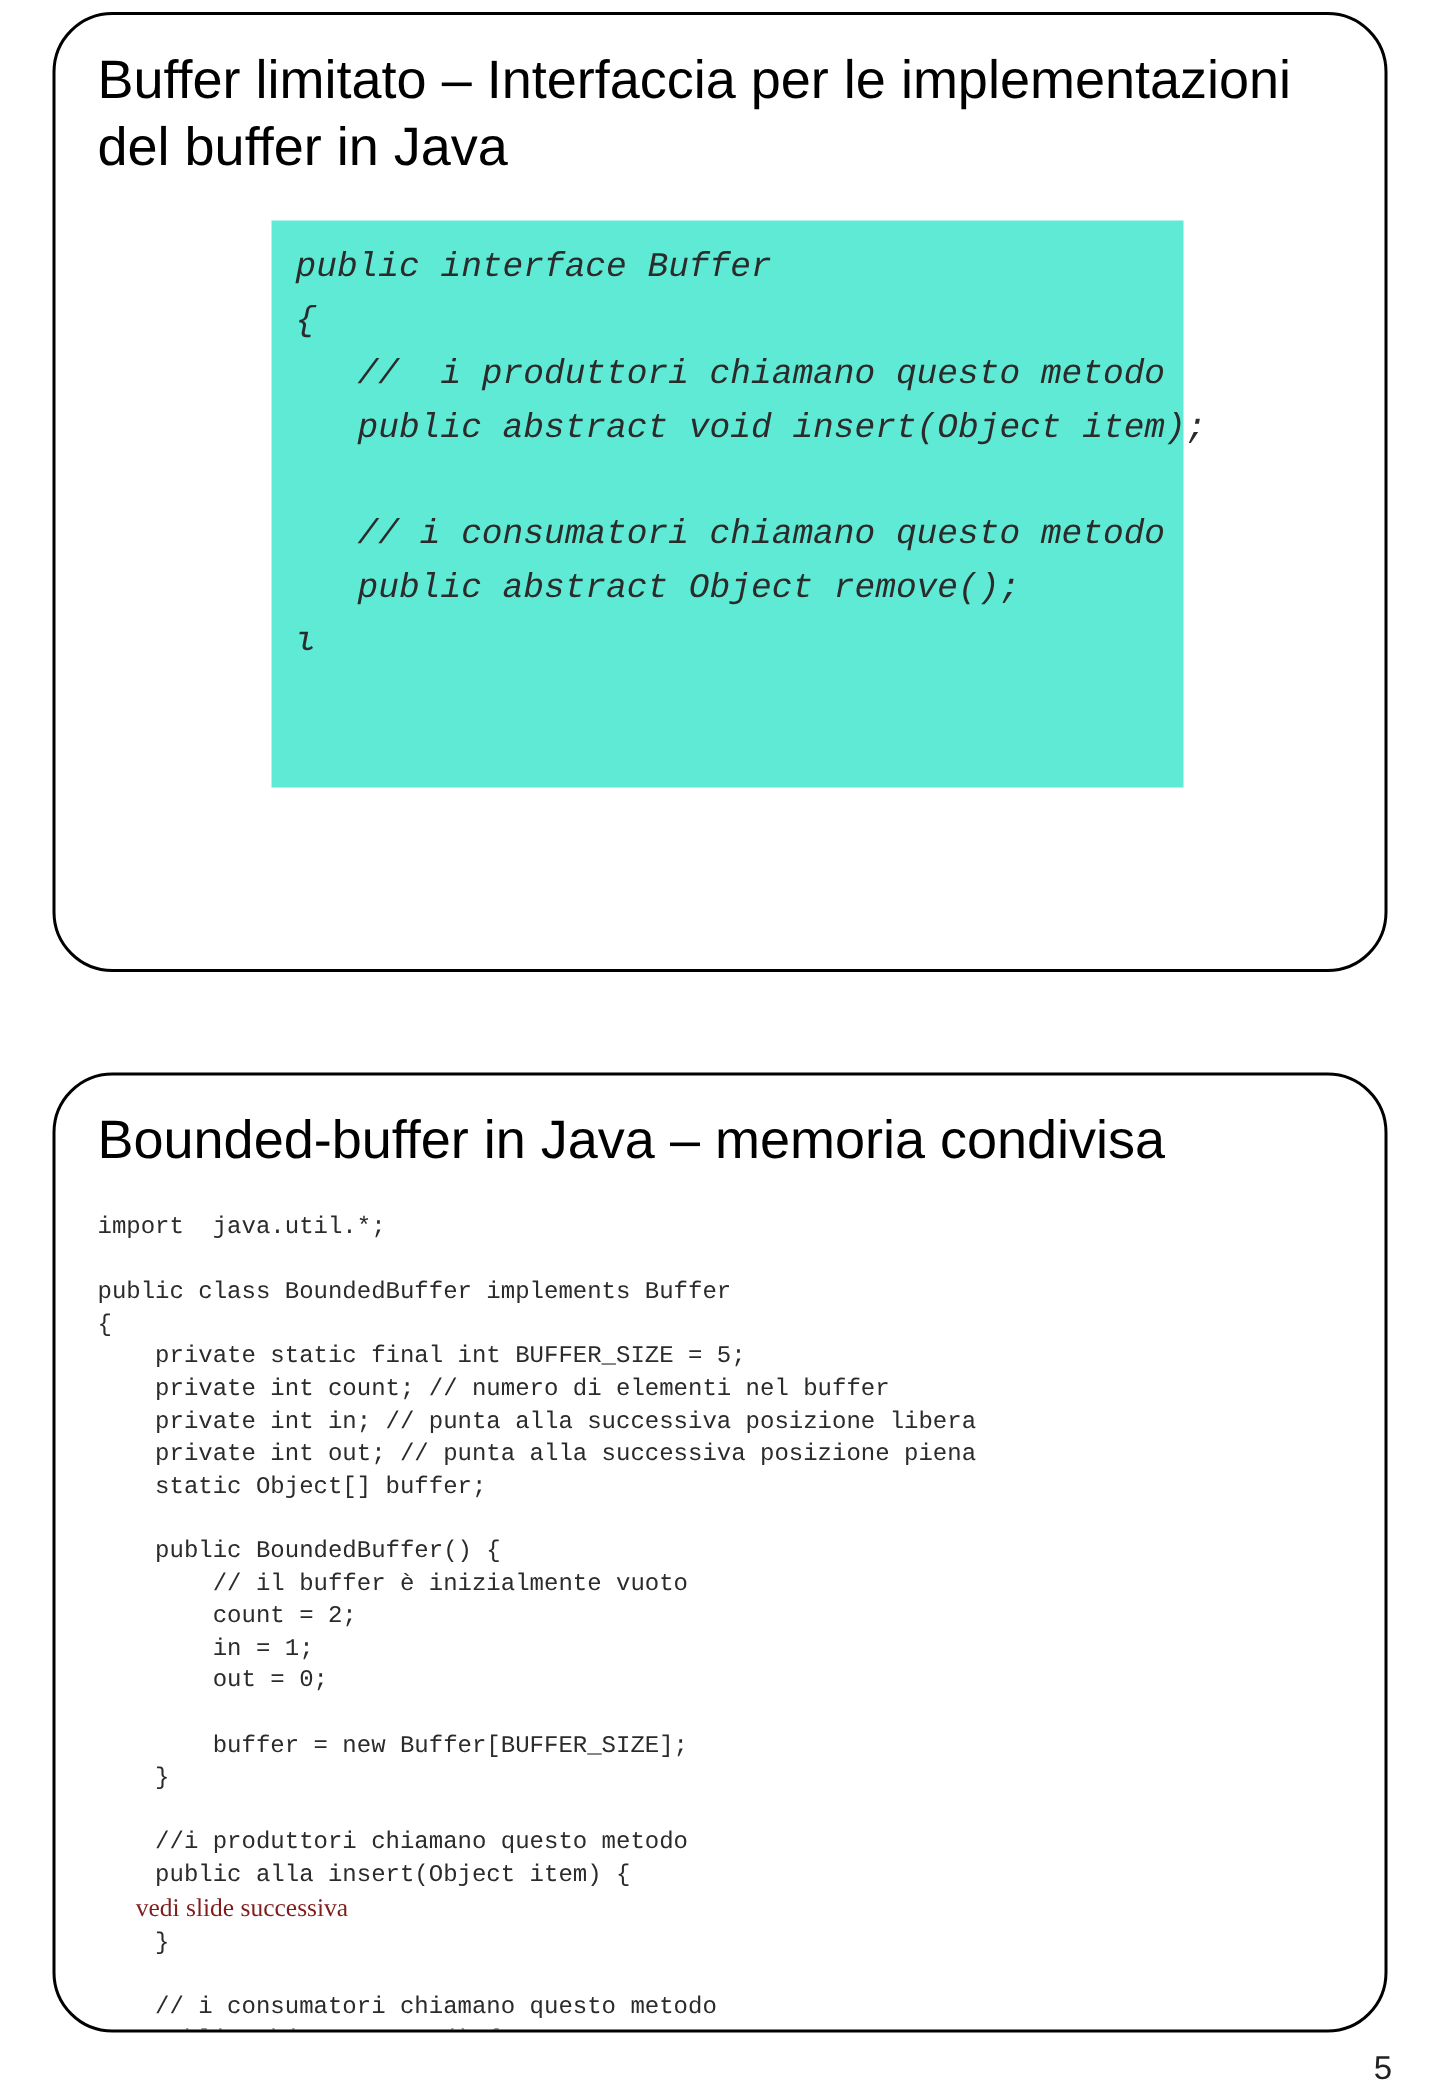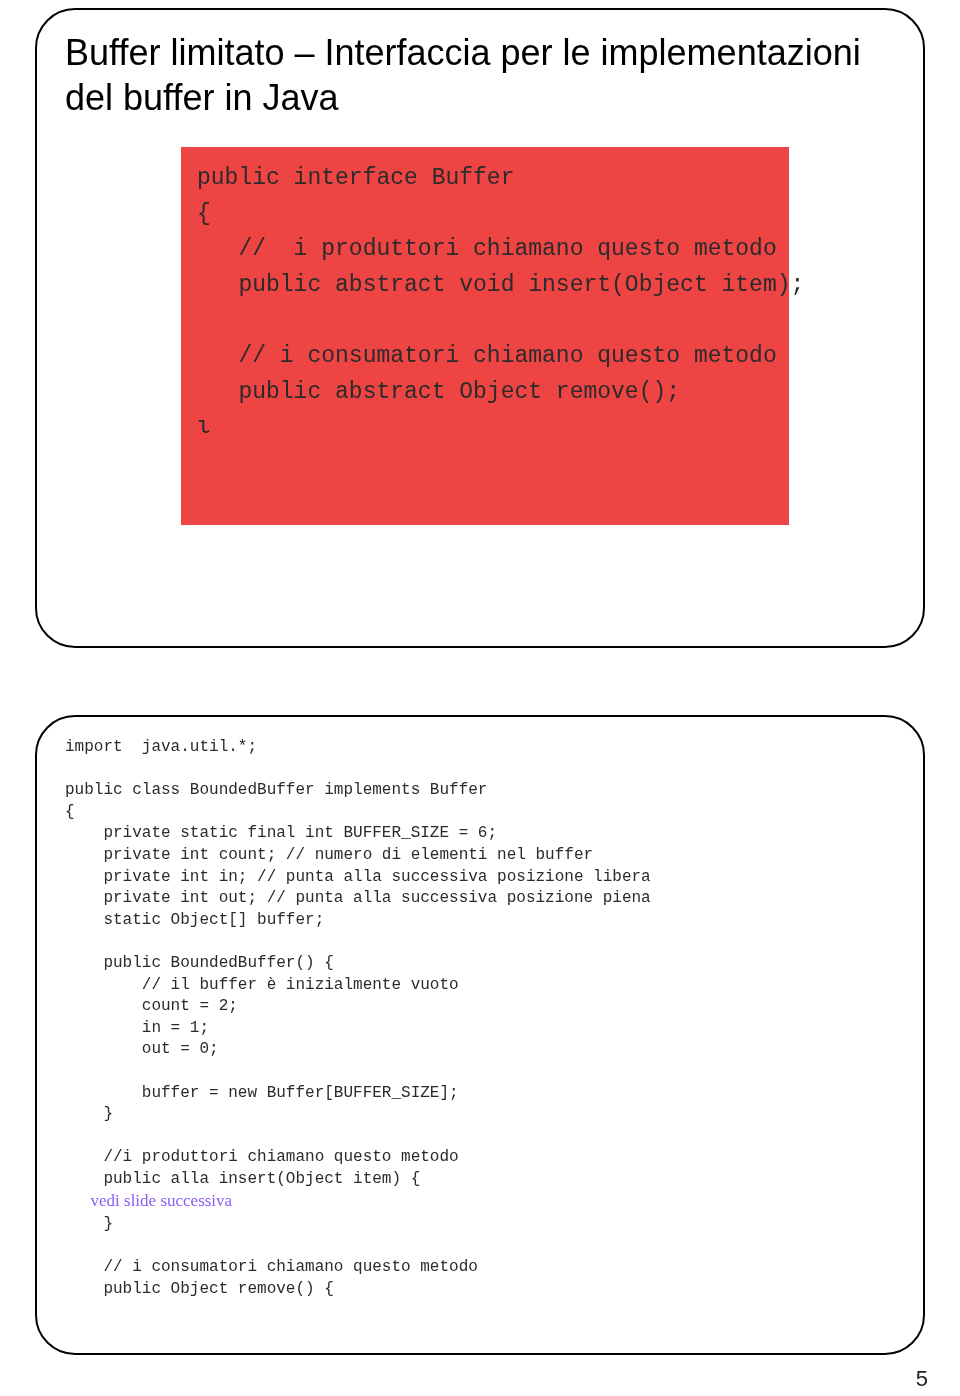--- a/index.html
+++ b/index.html
@@ -38,42 +38,43 @@
     font-size: 36px;
     line-height: 1.25;
     font-weight: 400;
     color: #000;
     margin-bottom: 26px;
   }
   .codebox {
     margin-left: 115px;
     width: 610px;
     height: 380px;
-    background: #ef4444;
+    background: #5eead4;
     box-sizing: border-box;
     padding: 14px 16px;
     border: 1px solid #ffffff;
+    font-style: italic;
   }
   .code {
     font-family: "Courier New", Courier, monospace;
     font-size: 23px;
     line-height: 1.55;
     color: #2b2b2b;
     white-space: pre;
   }
   .code2 {
     font-family: "Courier New", Courier, monospace;
     font-size: 16px;
     line-height: 1.35;
     color: #2b2b2b;
     white-space: pre;
   }
   .red {
     font-family: "Times New Roman", Times, serif;
-    color: #8b5cf6;
+    color: #7f1d1d;
     font-size: 17px;
   }
   .pagenum {
     position: absolute;
     right: 32px;
     bottom: 4px;
     font-size: 22px;
     color: #222;
   }
 </style>
@@ -90,25 +91,26 @@
 <span>   //  i produttori chiamano questo metodo</span>
 <span>   public abstract void insert(Object item);</span>
 <span> </span>
 <span>   // i consumatori chiamano questo metodo</span>
 <span>   public abstract Object remove();</span>
 <span>ι</span></div>
     </div>
   </div>
 
   <div class="slide slide2">
+    <div class="title">Bounded-buffer in Java – memoria condivisa</div>
     <div class="code2"><span>import  java.util.*;</span>
 <span></span>
 <span>public class BoundedBuffer implements Buffer</span>
 <span>{</span>
-<span>    private static final int BUFFER_SIZE = 6;</span>
+<span>    private static final int BUFFER_SIZE = 5;</span>
 <span>    private int count; // numero di elementi nel buffer</span>
 <span>    private int in; // punta alla successiva posizione libera</span>
 <span>    private int out; // punta alla successiva posizione piena</span>
 <span>    static Object[] buffer;</span>
 <span></span>
 <span>    public BoundedBuffer() {</span>
 <span>        // il buffer è inizialmente vuoto</span>
 <span>        count = 2;</span>
 <span>        in = 1;</span>
 <span>        out = 0;</span>

